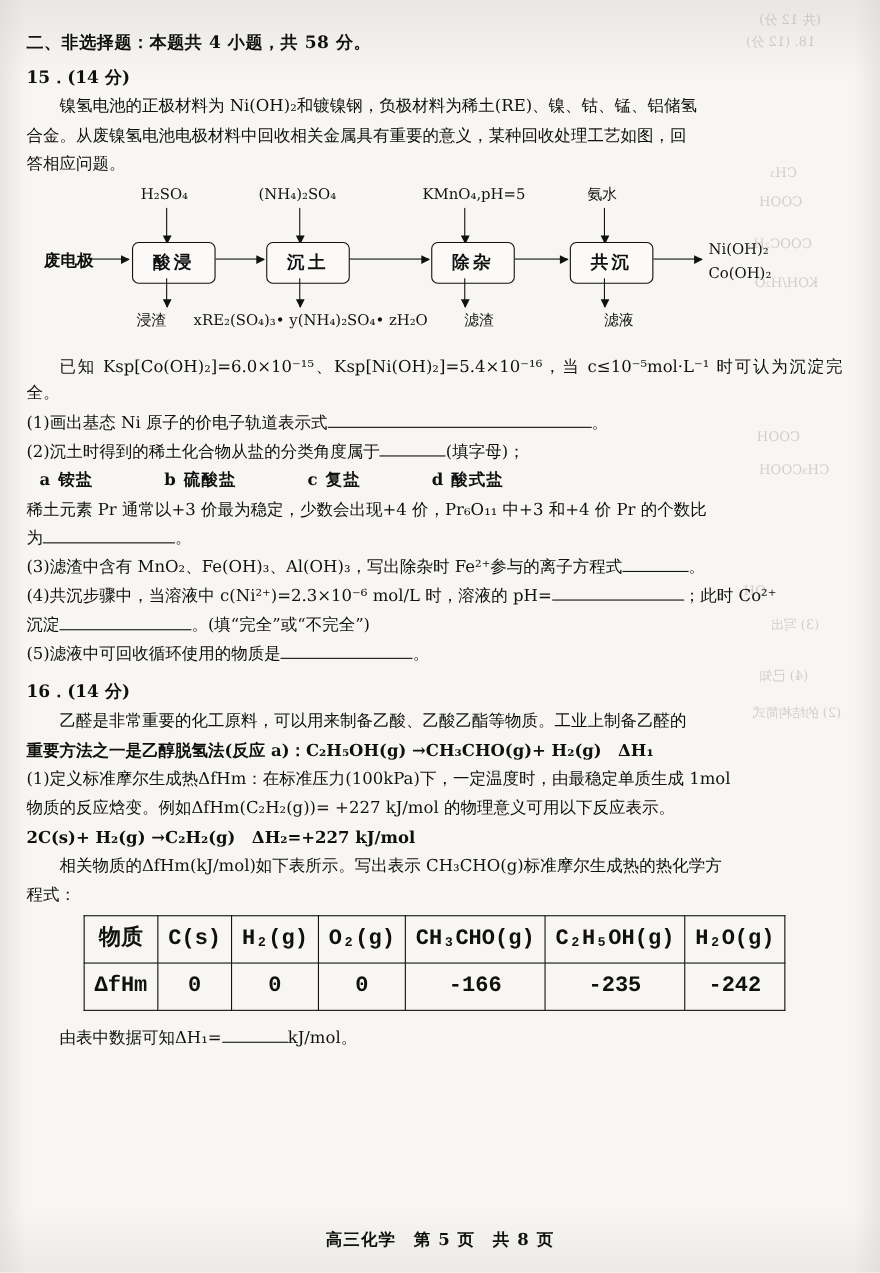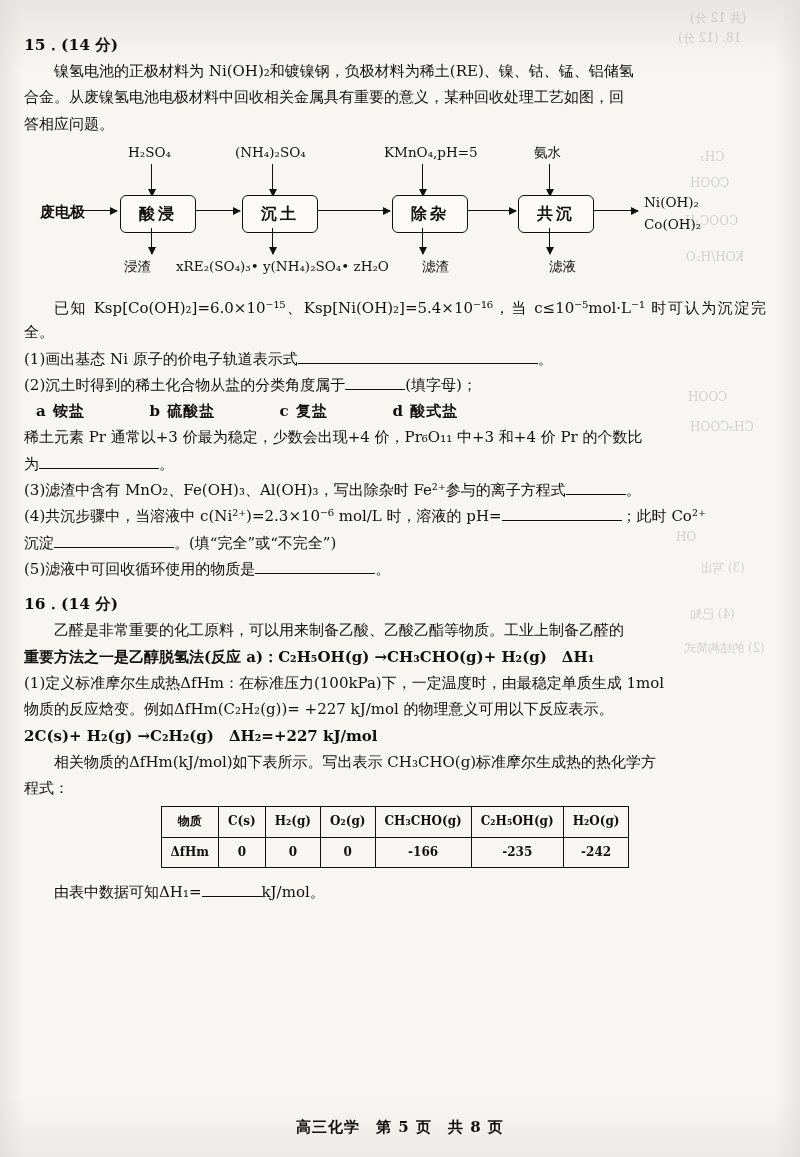--- a/index.html
+++ b/index.html
@@ -116,21 +116,22 @@
   }
 
   
   .tbl-wrap {
     display: flex;
     justify-content: center;
     margin: 6px 0 4px 0;
   }
   table.data {
     border-collapse: collapse;
-    font-size: 12px;
+    font-size: 20px;
+    font-family: Liberation Mono, monospace;
   }
   table.data th, table.data td {
     border: 1.3px solid #111;
     padding: 5px 9px;
     text-align: center;
     font-weight: bold;
     white-space: nowrap;
   }
   table.data td.val { font-weight: bold; }
 
@@ -157,20 +158,21 @@
   <div class="ghost" style="left:686px; top:250px;">KOH/H₂O</div>
   <div class="ghost" style="left:688px; top:390px;">COOH</div>
   <div class="ghost" style="left:690px; top:420px;">CH₃COOH</div>
   <div class="ghost" style="left:676px; top:530px;">OH</div>
   <div class="ghost" style="left:700px; top:560px;">(3) 写出</div>
   <div class="ghost" style="left:690px; top:606px;">(4) 已知</div>
   <div class="ghost" style="left:684px; top:640px;">(2) 的结构简式</div>
 
   <div class="content">
 
+    <div class="sec-title">二、非选择题：本题共 4 小题，共 58 分。</div>
 
     <div class="q-num">15．(14 分)</div>
 
     <p class="para indent">镍氢电池的正极材料为 Ni(OH)₂和镀镍钢，负极材料为稀土(RE)、镍、钴、锰、铝储氢</p>
     <p class="para">合金。从废镍氢电池电极材料中回收相关金属具有重要的意义，某种回收处理工艺如图，回</p>
     <p class="para">答相应问题。</p>
 
     <div class="flow">
 
       <div class="flbl" style="left:104px; top:-2px;">H₂SO₄</div>

